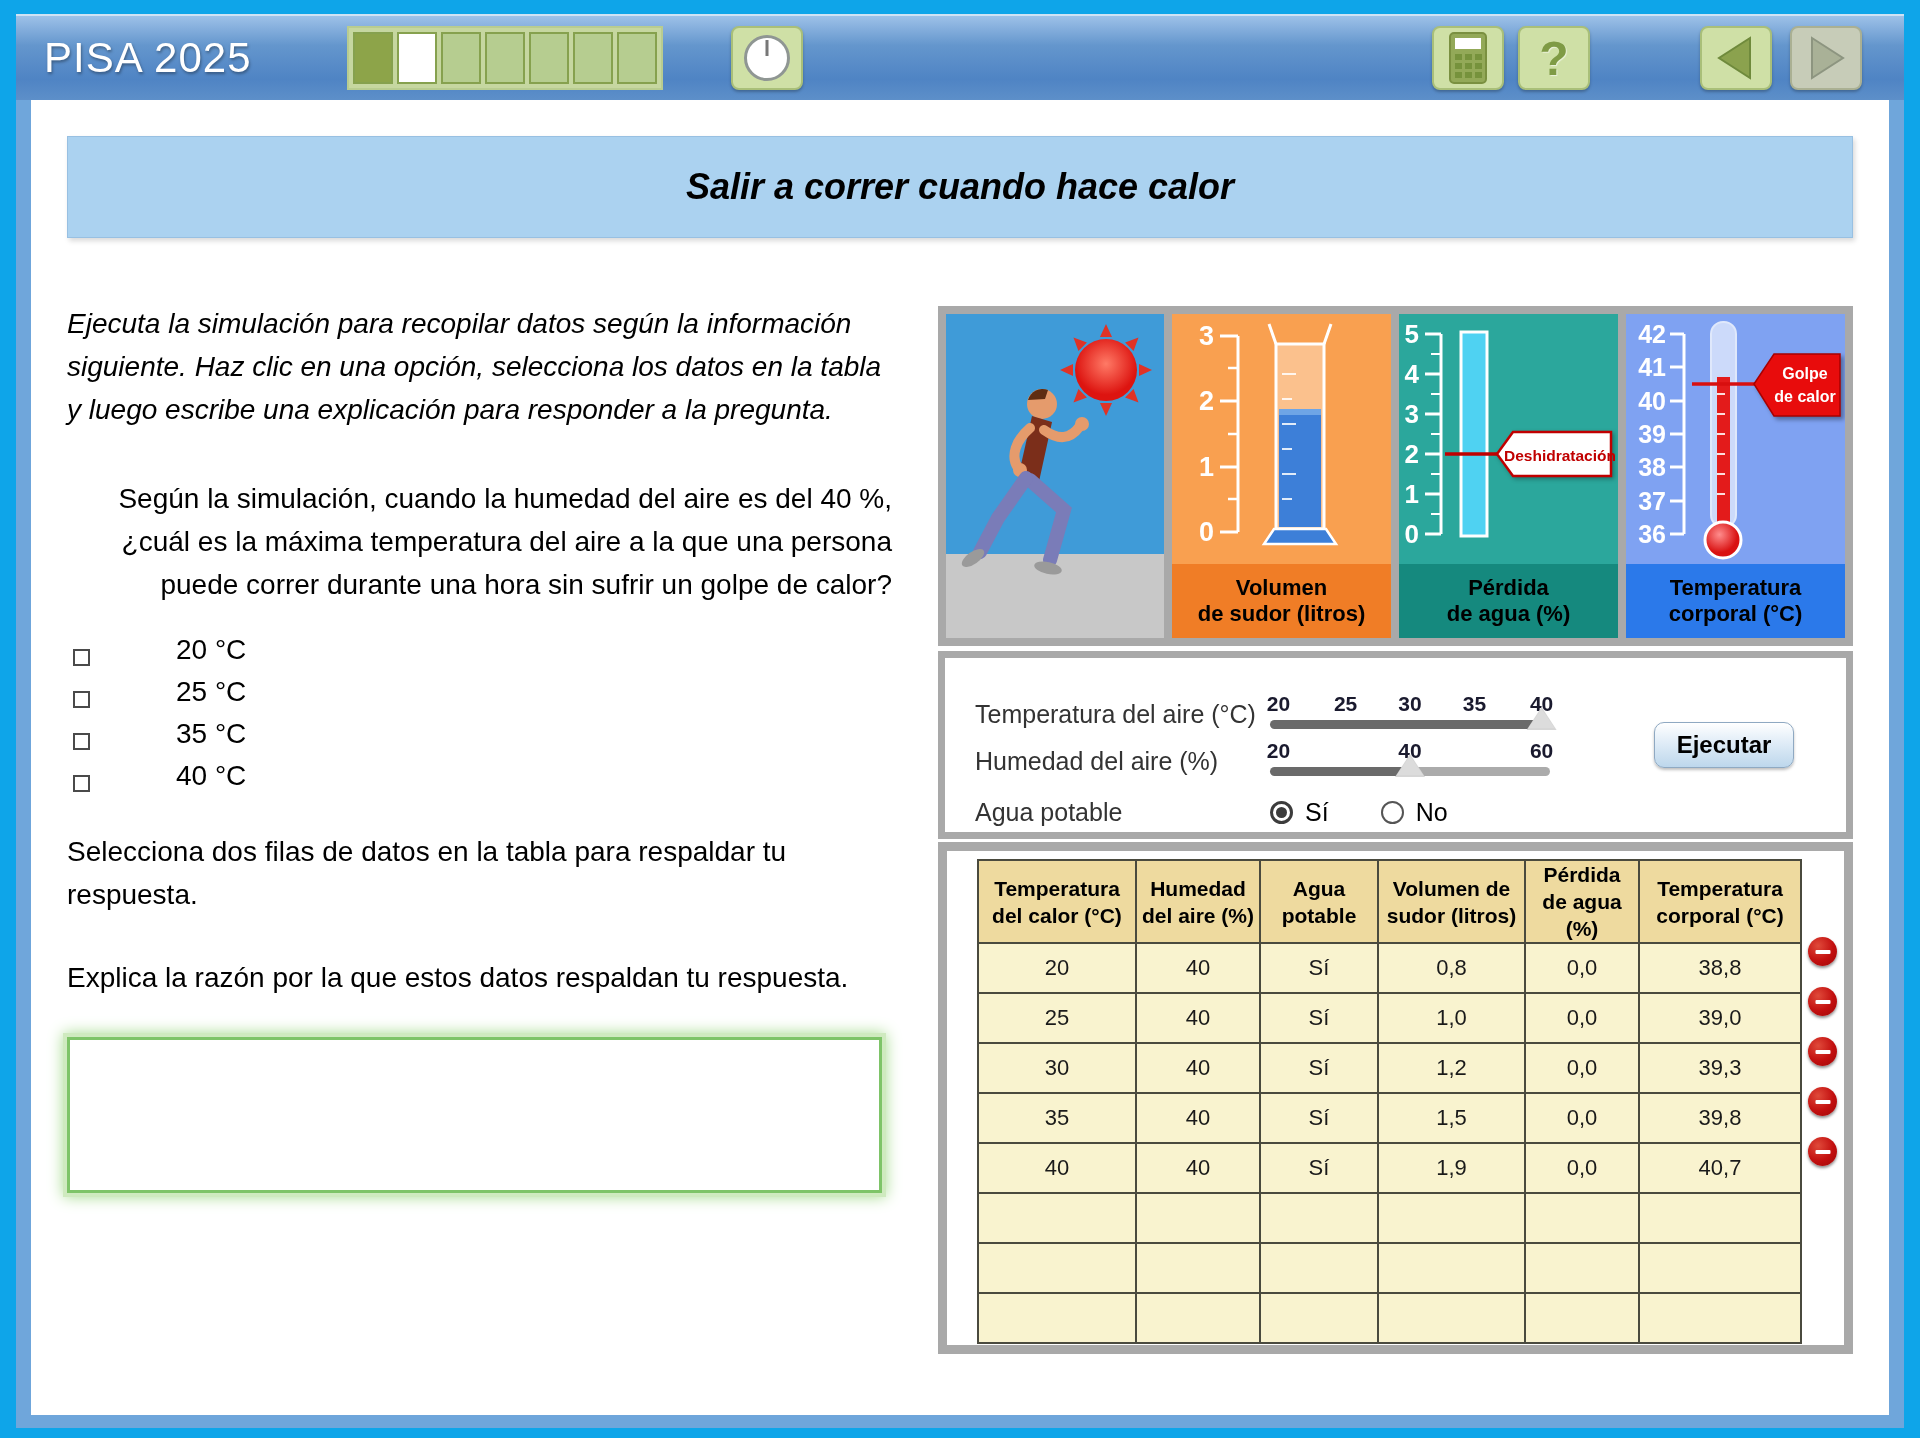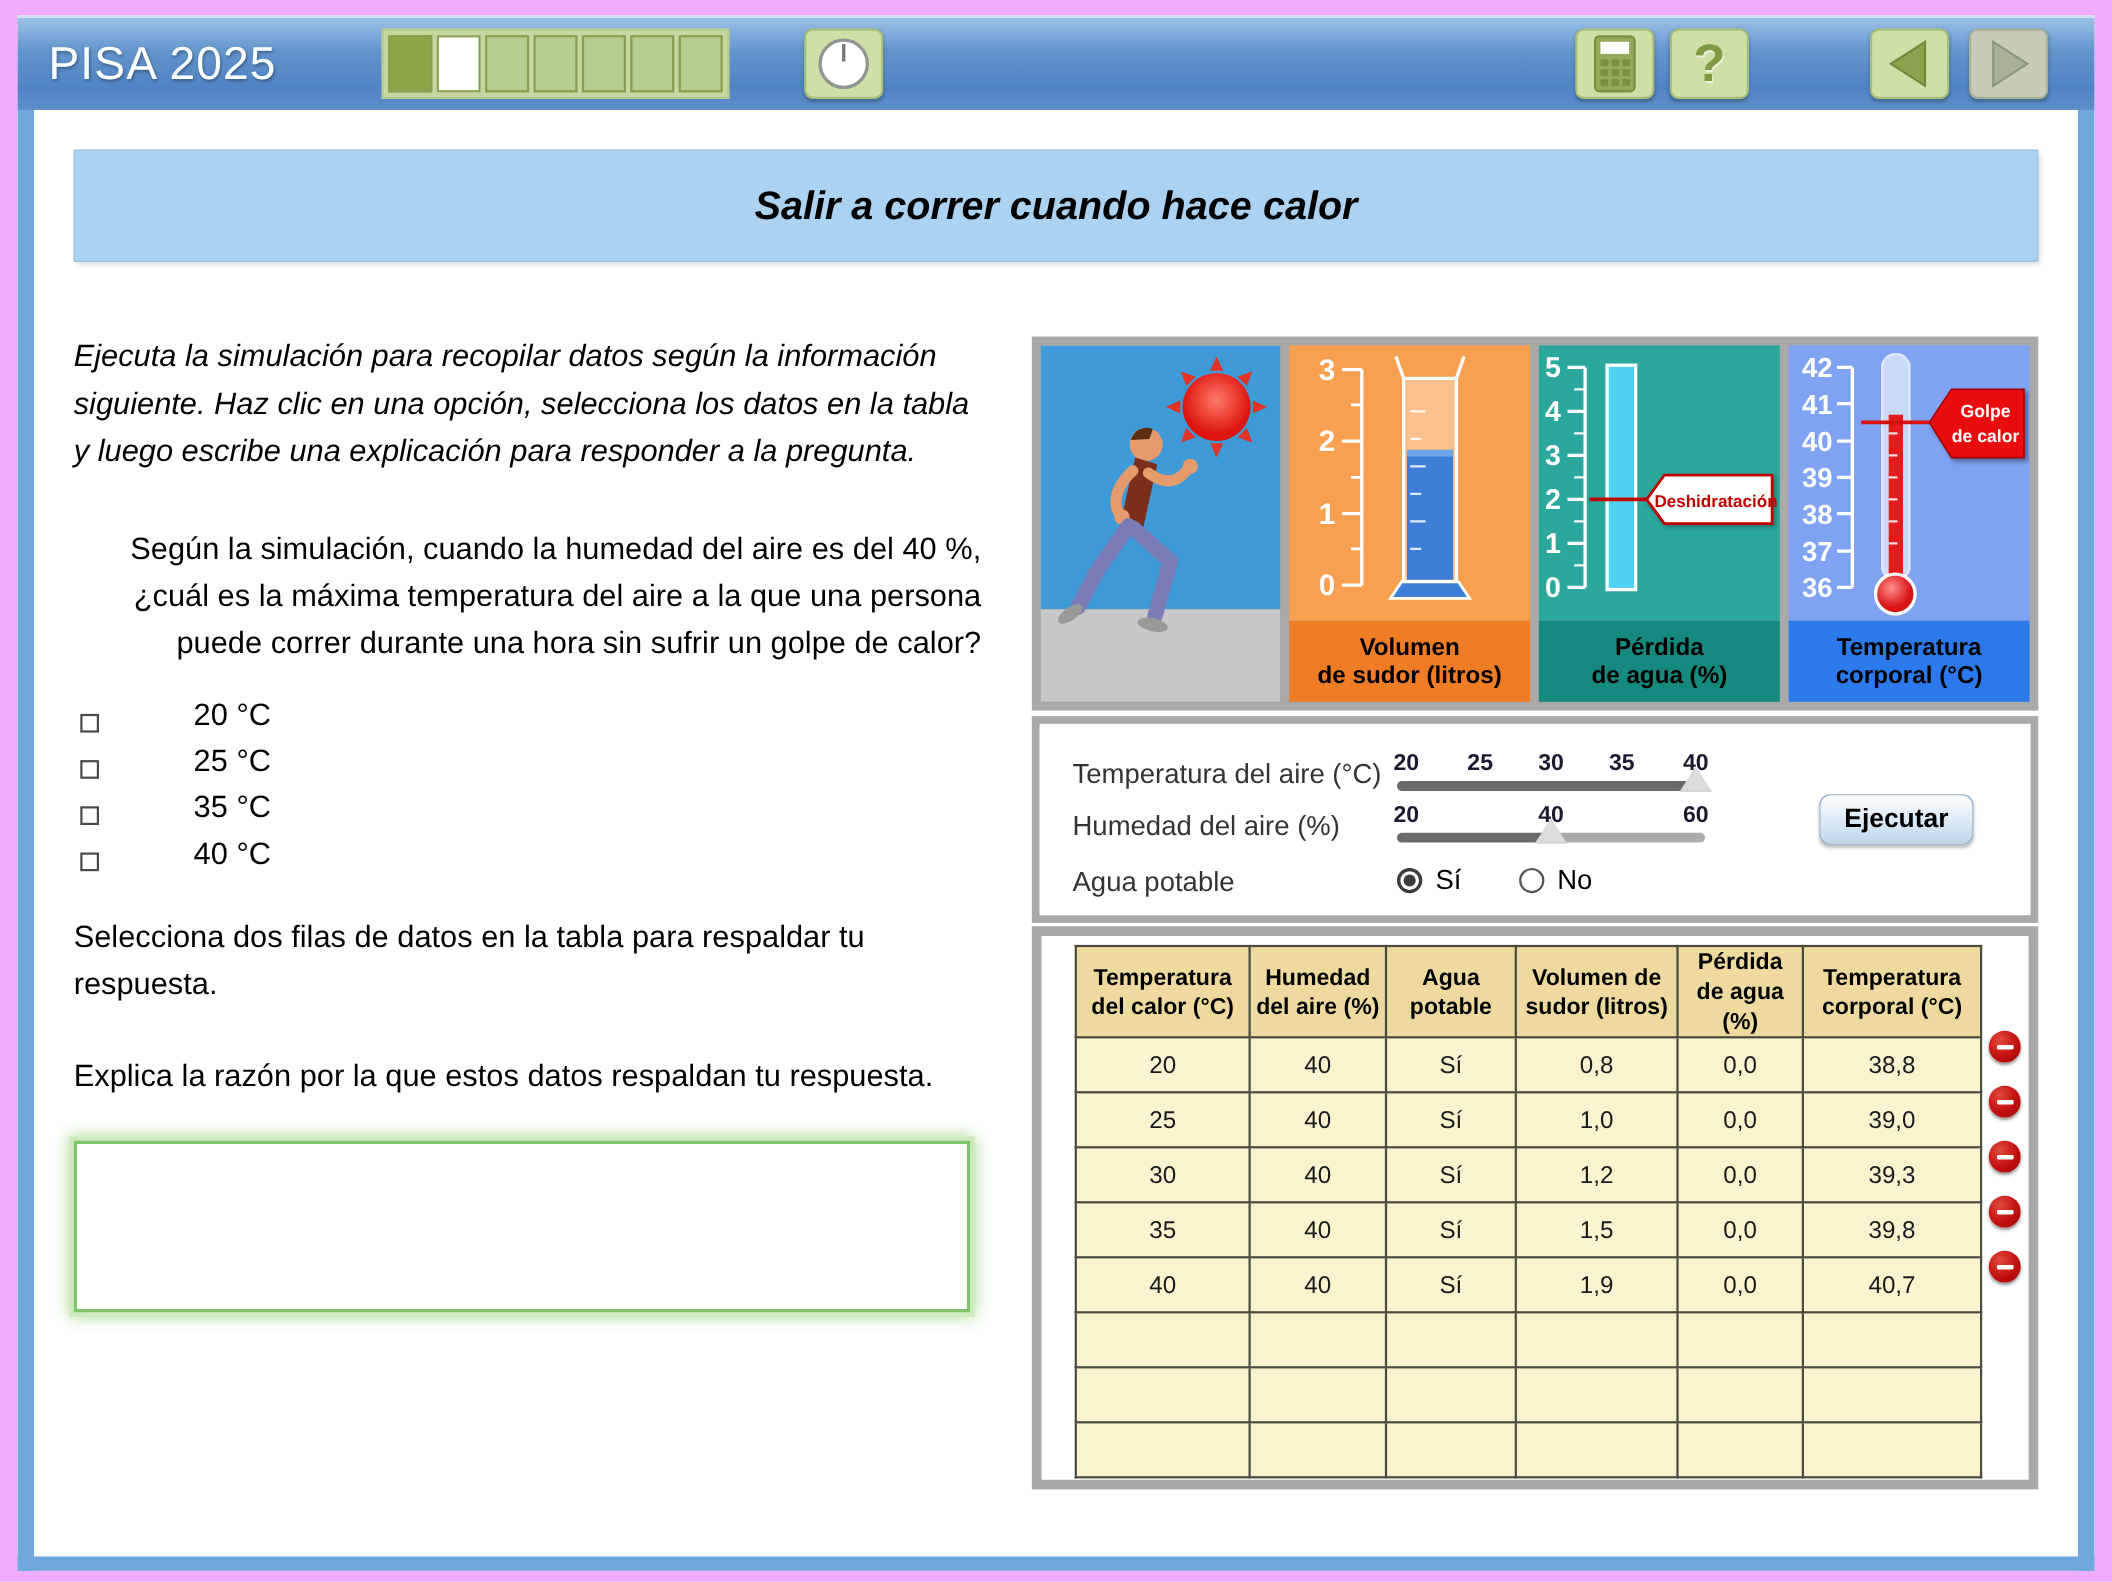--- a/index.html
+++ b/index.html
@@ -2,21 +2,21 @@
 <html><head>
 <meta charset="utf-8">
 <style>
   * { box-sizing: border-box; margin: 0; padding: 0; }
   html,body { width:1920px; height:1438px; }
   body {
     font-family: "Liberation Sans", sans-serif;
     background:#ececec;
     position:relative;
   }
-  .page { position:absolute; inset:0; padding:14px 16px 10px 16px; background:#f0abfc; }
+  .page { position:absolute; inset:0; padding:14px 16px 10px 16px; background:#0ea5e9; }
   .app { width:100%; height:1414px; background:#ffffff; }
 
   
   .topbar{
     height:86px;
     background:linear-gradient(180deg,#9dc1e8 0%,#6496cd 35%,#4f84c4 75%,#5d8fc9 100%);
     border-top:2px solid #cfe2f4;
     display:flex; align-items:center; padding:0 28px;
   }
   .logo{
@@ -86,21 +86,21 @@
   .teal .gauge-body{ background:#2ba79c; }
   .teal .gauge-footer{ background:#15897e; }
   .blue .gauge-body{ background:#7fa2f2; }
   .blue .gauge-footer{ background:#2b79ea; }
 
   
   .controls{
     margin-top:5px; background:#fff; border:7px solid #a9a9a9; height:188px;
     position:relative; padding:24px 0 0 30px;
   }
-  .ctl-row{ display:flex; align-items:flex-start; height:47px; }
+  .ctl-row{ display:flex; align-items:flex-end; height:47px; }
   .ctl-label{ width:295px; font-size:25px; color:#333; padding-top:8px; }
   .slider{ width:280px; position:relative; margin-top:0; }
   .slider .ticks{ position:relative; height:26px; font-size:21px; font-weight:bold; color:#1a1a2e; }
   .slider .ticks span{ position:absolute; transform:translateX(-50%); }
   .track{ position:relative; height:9px; border-radius:5px; background:#6a6a6a; margin-top:2px; }
   .track.two-tone{ background:linear-gradient(to right,#6a6a6a 0 50%, #ababab 50% 100%); }
   .thumb{
     position:absolute; top:-13px; width:30px; height:23px;
     clip-path:polygon(50% 0,100% 100%,0 100%);
     background:#d6d6d6; filter:drop-shadow(0 0 1px #555);

